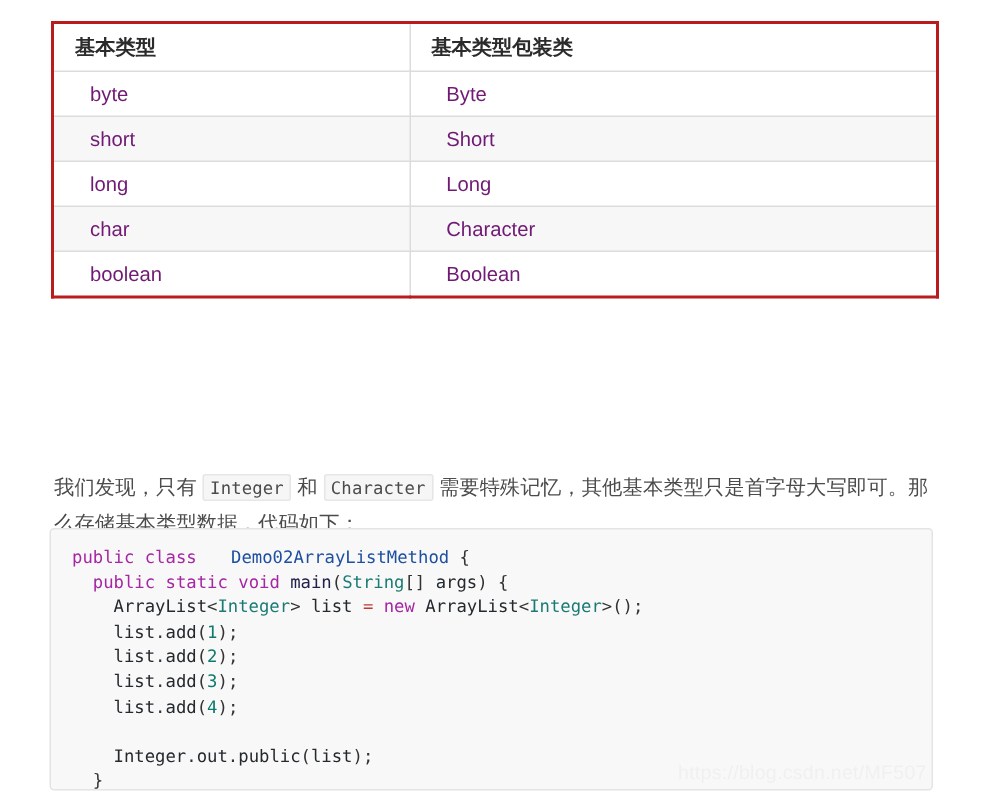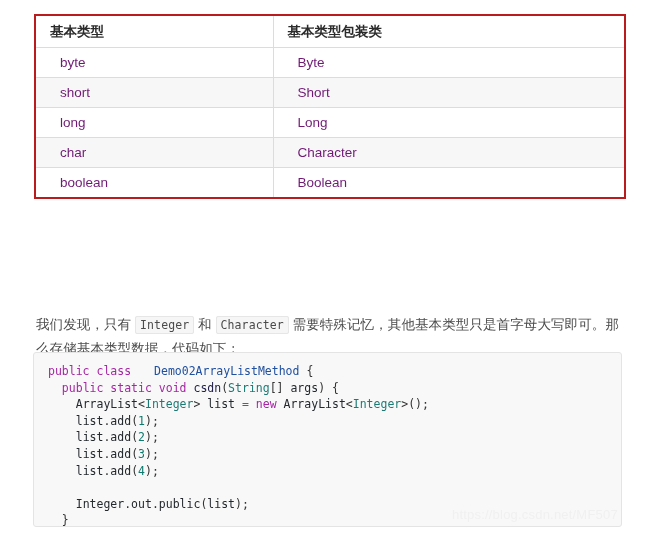--- a/index.html
+++ b/index.html
@@ -175,21 +175,21 @@
           <td>Boolean</td>
         </tr>
       </tbody>
     </table>
   </div>
 
   <p class="para"><span>我们发现，只有 </span><code class="inline">Integer</code><span> 和 </span><code class="inline">Character</code><span> 需要特殊记忆，其他基本类型只是首字母大写即可。那么存储基本类型数据，代码如下：</span></p>
 
   <div class="code-block">
     <pre><span class="tok-kw">public</span> <span class="tok-kw">class</span> <span class="tok-cls">Demo02ArrayListMethod</span> {
-  <span class="tok-kw">public</span> <span class="tok-kw">static</span> <span class="tok-kw">void</span> <span class="tok-fn">csdn</span>(<span class="tok-type">String</span>[] <span class="tok-plain">args</span>) {
+  <span class="tok-kw">public</span> <span class="tok-kw">static</span> <span class="tok-kw">void</span> <span class="tok-fn">main</span>(<span class="tok-type">String</span>[] <span class="tok-plain">args</span>) {
     <span class="tok-plain">ArrayList</span>&lt;<span class="tok-type">Integer</span>&gt; <span class="tok-plain">list</span> <span class="tok-op">=</span> <span class="tok-kw">new</span> <span class="tok-plain">ArrayList</span>&lt;<span class="tok-type">Integer</span>&gt;();
     <span class="tok-plain">list</span>.<span class="tok-plain">add</span>(<span class="tok-num">1</span>);
     <span class="tok-plain">list</span>.<span class="tok-plain">add</span>(<span class="tok-num">2</span>);
     <span class="tok-plain">list</span>.<span class="tok-plain">add</span>(<span class="tok-num">3</span>);
     <span class="tok-plain">list</span>.<span class="tok-plain">add</span>(<span class="tok-num">4</span>);
 
     <span class="tok-plain">Integer</span>.<span class="tok-plain">out</span>.<span class="tok-plain">public</span>(<span class="tok-plain">list</span>);
   }
 }</pre>
   </div>

